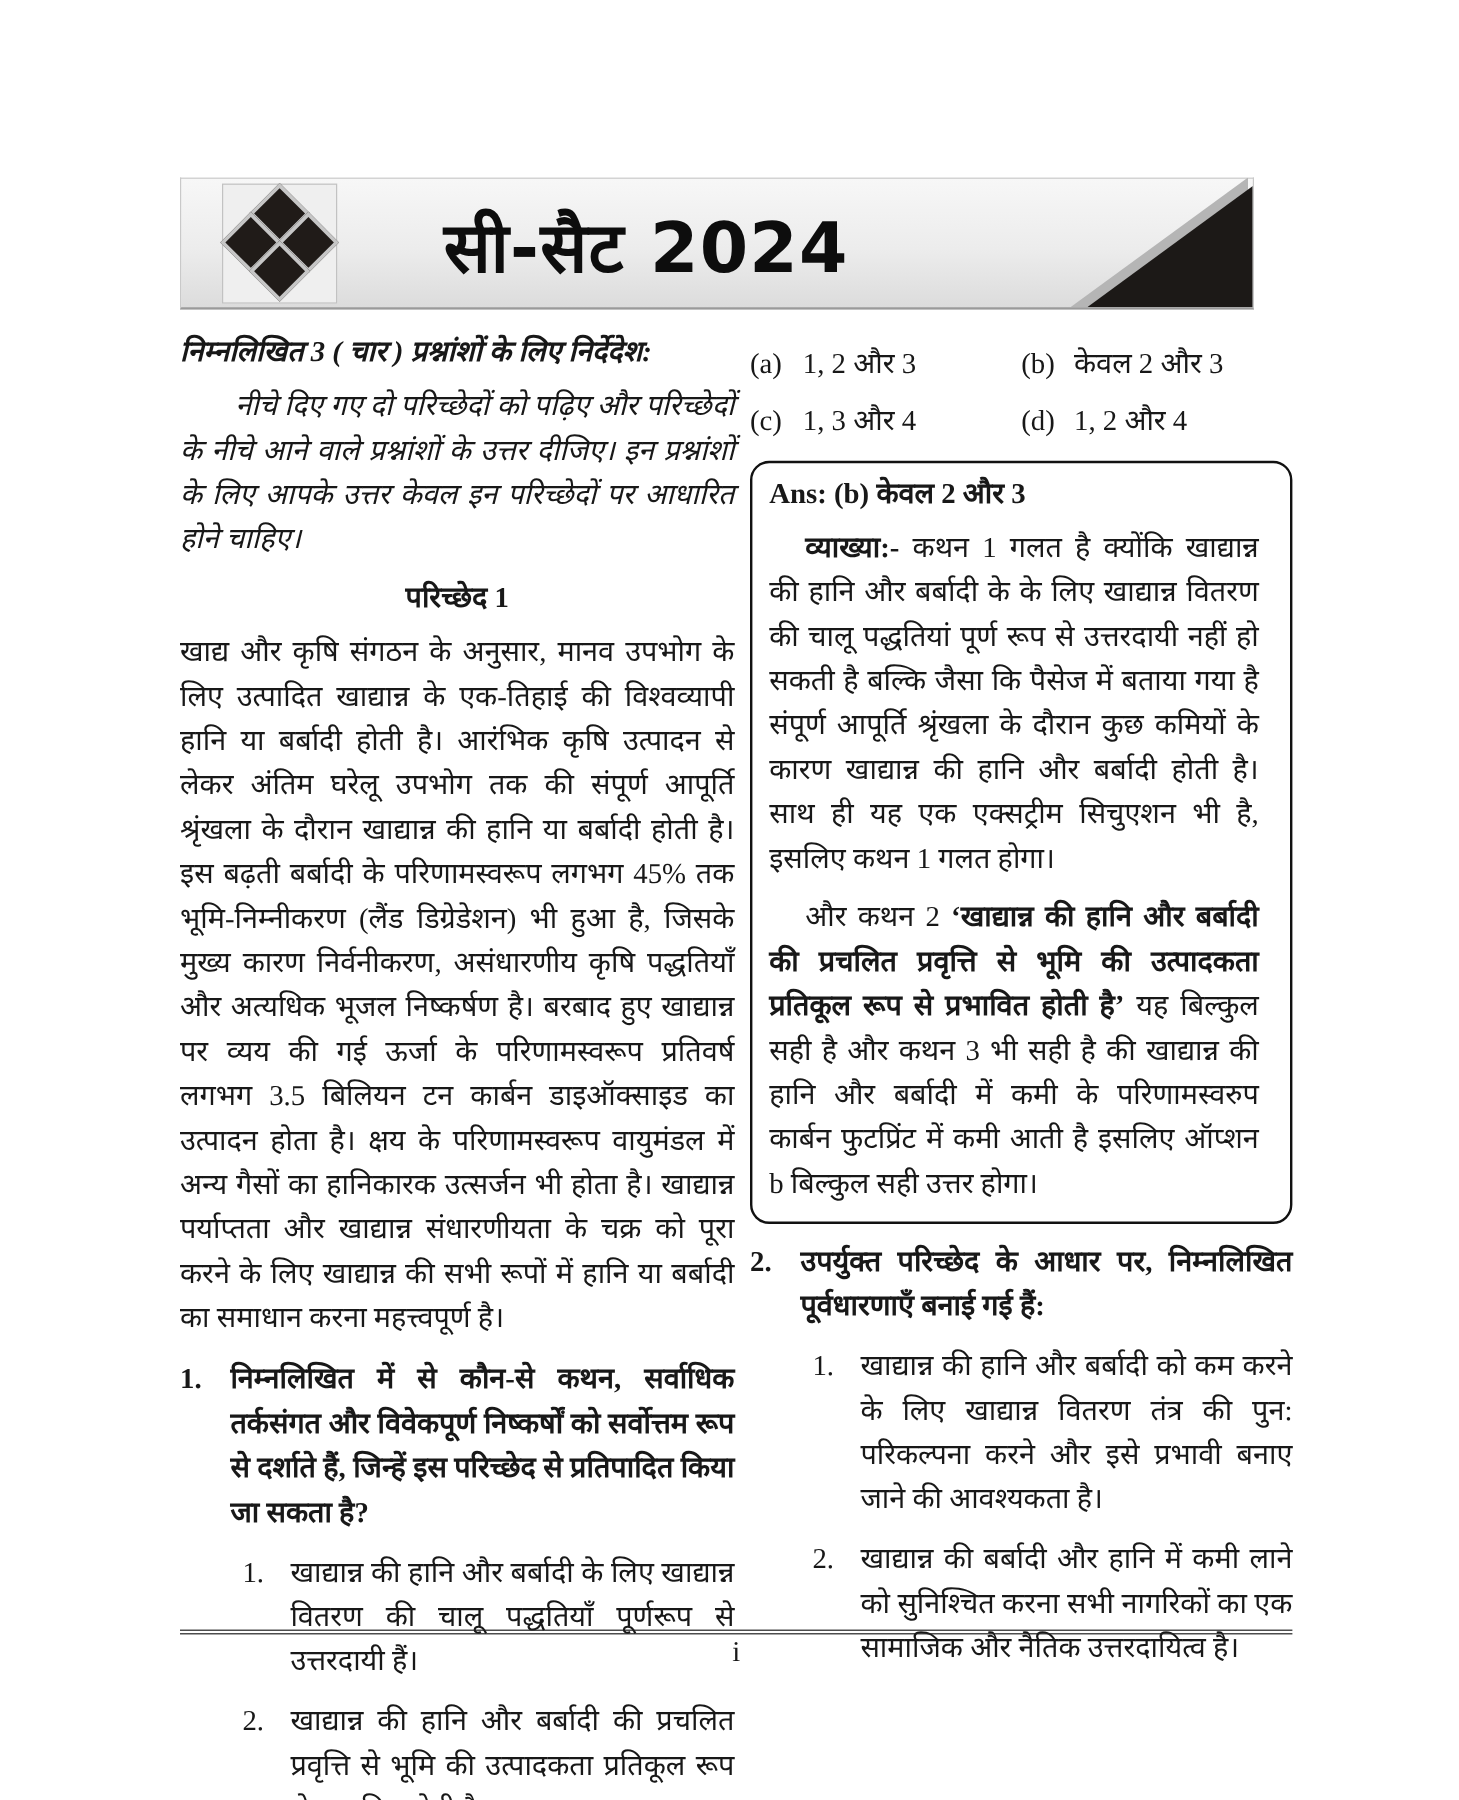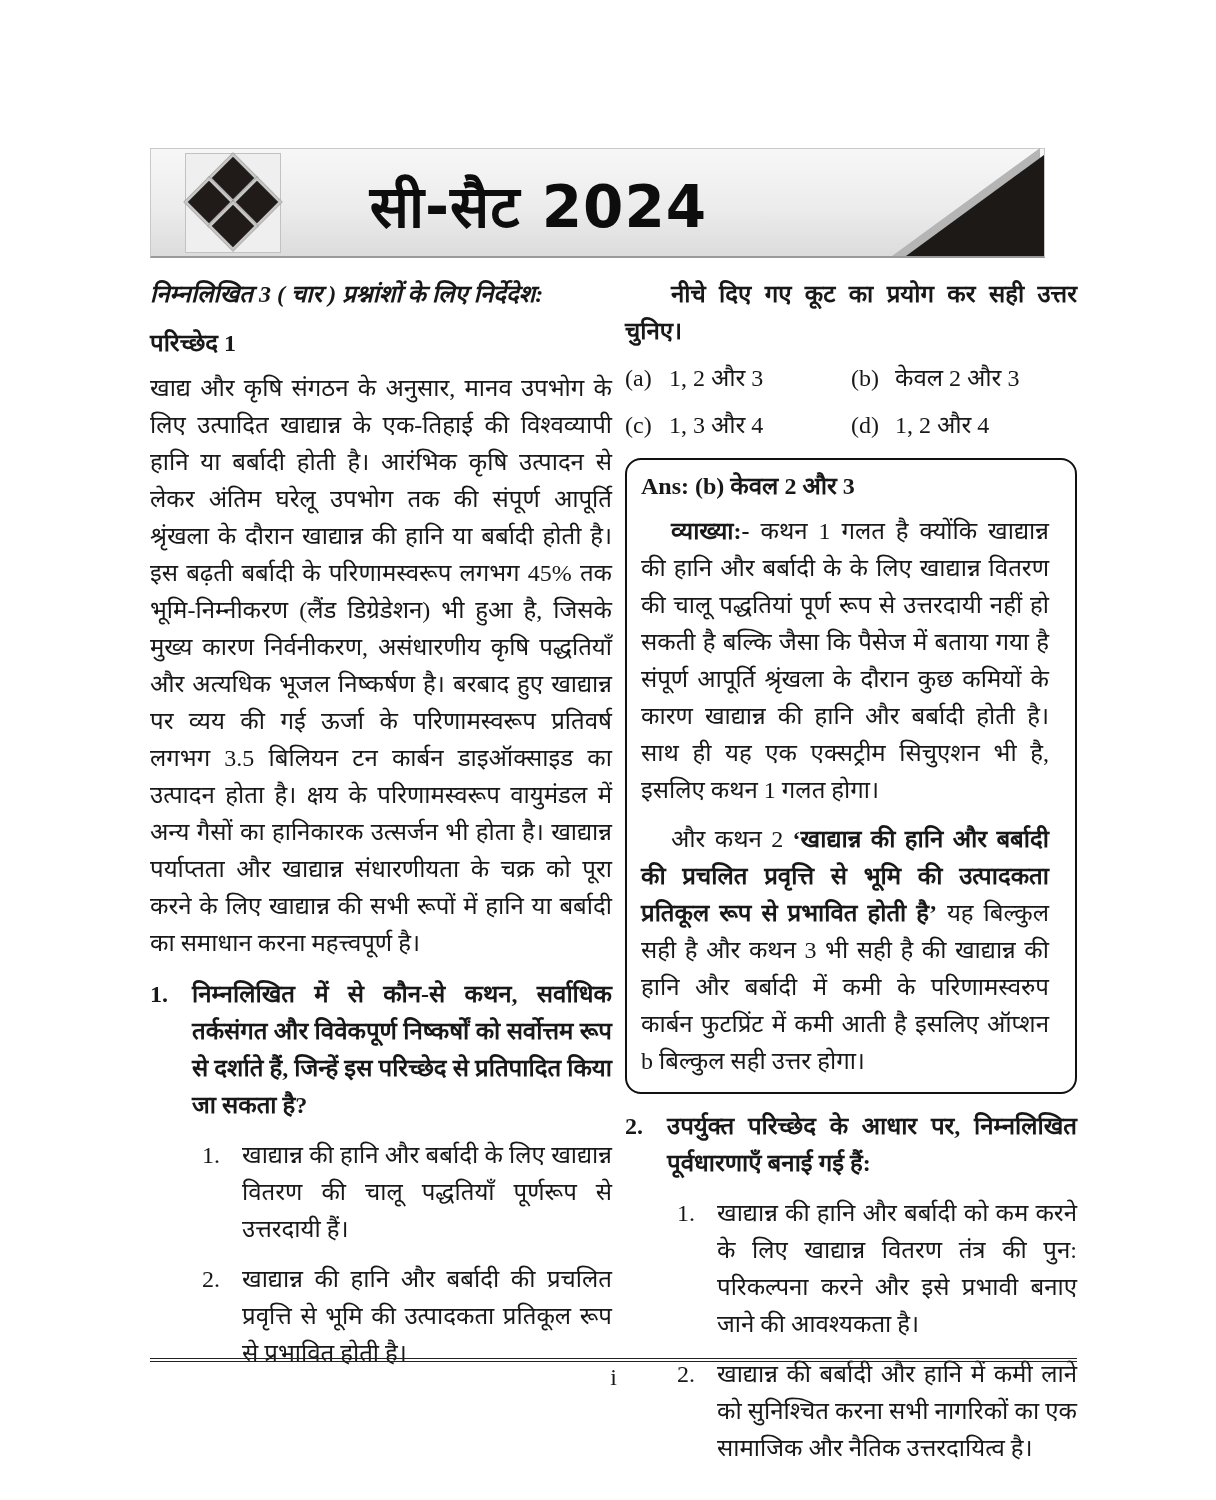--- a/index.html
+++ b/index.html
@@ -35,21 +35,21 @@
     background:#b5b5b5;clip-path:polygon(100% 0,100% 100%,0 100%);}
   .tri-black{position:absolute;right:0;bottom:0;width:138px;height:101px;
     background:#1c1917;clip-path:polygon(100% 0,100% 100%,0 100%);}
   
   .col{position:absolute;font-size:24px;line-height:37px;text-align:justify;}
   .col-left{left:150px;top:276px;width:462px;}
   .col-right{left:625px;top:276px;width:452px;}
   .ital{font-style:italic;}
   .bold{font-weight:bold;}
   .indent{text-indent:46px;}
-  .center{text-align:left;}
+  .center{text-align:center;}
   p{margin:0;}
   .mt8{margin-top:8px;}.mt12{margin-top:12px;}
   
   .qrow{display:flex;margin-top:14px;}
   .qnum{flex:0 0 42px;font-weight:bold;}
   .qtext{flex:1;font-weight:bold;text-align:justify;}
   .stmt{display:flex;margin-top:13px;margin-left:52px;}
   .snum{flex:0 0 40px;}
   .stext{flex:1;text-align:justify;}
   
@@ -86,41 +86,41 @@
     </div>
     <div class="band-title">सी-सैट 2024</div>
     <div class="corner-wrap">
       <div class="tri-gray"></div>
       <div class="tri-black"></div>
     </div>
   </div>
 
   <div class="col col-left">
     <p class="ital bold">निम्नलिखित 3 ( चार ) प्रश्नांशों के लिए निर्देदेश:</p>
+    <p class="ital indent mt8">नीचे दिए गए दो परिच्छेदों को पढ़िए और परिच्छेदों के नीचे आने वाले प्रश्नांशों के उत्तर दीजिए। इन प्रश्नांशों के लिए आपके उत्तर केवल इन परिच्छेदों पर आधारित होने चाहिए।</p>
     <p class="center bold mt12">परिच्छेद 1</p>
     <p class="mt8">खाद्य और कृषि संगठन के अनुसार, मानव उपभोग के लिए उत्पादित खाद्यान्न के एक-तिहाई की विश्वव्यापी हानि या बर्बादी होती है। आरंभिक कृषि उत्पादन से लेकर अंतिम घरेलू उपभोग तक की संपूर्ण आपूर्ति श्रृंखला के दौरान खाद्यान्न की हानि या बर्बादी होती है। इस बढ़ती बर्बादी के परिणामस्वरूप लगभग 45% तक भूमि-निम्नीकरण (लैंड डिग्रेडेशन) भी हुआ है, जिसके मुख्य कारण निर्वनीकरण, असंधारणीय कृषि पद्धतियाँ और अत्यधिक भूजल निष्कर्षण है। बरबाद हुए खाद्यान्न पर व्यय की गई ऊर्जा के परिणामस्वरूप प्रतिवर्ष लगभग 3.5 बिलियन टन कार्बन डाइऑक्साइड का उत्पादन होता है। क्षय के परिणामस्वरूप वायुमंडल में अन्य गैसों का हानिकारक उत्सर्जन भी होता है। खाद्यान्न पर्याप्तता और खाद्यान्न संधारणीयता के चक्र को पूरा करने के लिए खाद्यान्न की सभी रूपों में हानि या बर्बादी का समाधान करना महत्त्वपूर्ण है।</p>
 
     <div class="qrow">
       <span class="qnum">1.</span>
       <span class="qtext">निम्नलिखित में से कौन-से कथन, सर्वाधिक तर्कसंगत और विवेकपूर्ण निष्कर्षों को सर्वोत्तम रूप से दर्शाते हैं, जिन्हें इस परिच्छेद से प्रतिपादित किया जा सकता है?</span>
     </div>
 
     <div class="stmt">
       <span class="snum">1.</span>
       <span class="stext">खाद्यान्न की हानि और बर्बादी के लिए खाद्यान्न वितरण की चालू पद्धतियाँ पूर्णरूप से उत्तरदायी हैं।</span>
     </div>
     <div class="stmt">
       <span class="snum">2.</span>
       <span class="stext">खाद्यान्न की हानि और बर्बादी की प्रचलित प्रवृत्ति से भूमि की उत्पादकता प्रतिकूल रूप से प्रभावित होती है।</span>
     </div>
 
   </div>
 
   <div class="col col-right">
-    <p class="bold indent">नीचे दिए गए कूट का प्रयोग कर सही उत्तर चुनिए।</p>
 
     <div class="optgrid">
       <div class="opt">
         <span class="optlabel">(a)</span>
         <span>1, 2 और 3</span>
       </div>
       <div class="opt">
         <span class="optlabel">(b)</span>
         <span>केवल 2 और 3</span>
       </div>

